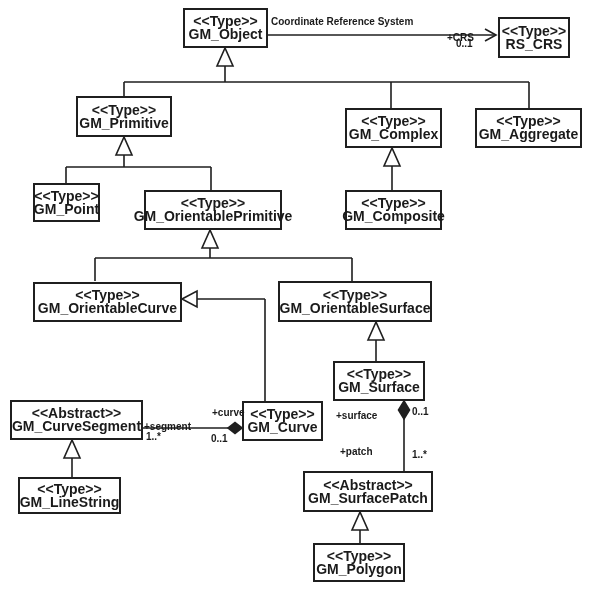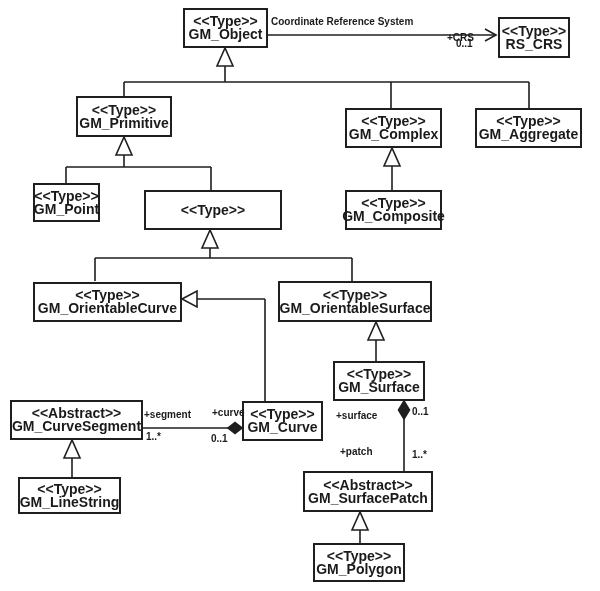--- a/index.html
+++ b/index.html
@@ -109,20 +109,21 @@
     <div class="cname">GM_Aggregate</div>
   </div>
 
   <div class="uml-box" style="left:33px;top:183px;width:67px;height:39px">
     <div class="stereo">&lt;&lt;Type&gt;&gt;</div>
     <div class="cname">GM_Point</div>
   </div>
 
   <div class="uml-box" style="left:144px;top:190px;width:138px;height:40px">
     <div class="stereo">&lt;&lt;Type&gt;&gt;</div>
+    <div class="cname">GM_OrientablePrimitive</div>
   </div>
 
   <div class="uml-box" style="left:345px;top:190px;width:97px;height:40px">
     <div class="stereo">&lt;&lt;Type&gt;&gt;</div>
     <div class="cname">GM_Composite</div>
   </div>
 
   <div class="uml-box" style="left:33px;top:282px;width:149px;height:40px">
     <div class="stereo">&lt;&lt;Type&gt;&gt;</div>
     <div class="cname">GM_OrientableCurve</div>
@@ -160,21 +161,21 @@
 
   <div class="uml-box" style="left:313px;top:543px;width:92px;height:39px">
     <div class="stereo">&lt;&lt;Type&gt;&gt;</div>
     <div class="cname">GM_Polygon</div>
   </div>
 
   <span class="edge-label" style="left:271px;top:16px">Coordinate Reference System</span>
   <span class="edge-label" style="left:447px;top:32px">+CRS</span>
   <span class="edge-label" style="left:456px;top:38px">0..1</span>
 
-  <span class="edge-label" style="left:144px;top:409px">+segment</span>
+  <span class="edge-label" style="left:144px;top:421px">+segment</span>
   <span class="edge-label" style="left:146px;top:431px">1..*</span>
 
   <span class="edge-label" style="left:212px;top:407px">+curve</span>
   <span class="edge-label" style="left:211px;top:433px">0..1</span>
 
   <span class="edge-label" style="left:336px;top:410px">+surface</span>
   <span class="edge-label" style="left:412px;top:406px">0..1</span>
 
   <span class="edge-label" style="left:340px;top:446px">+patch</span>
   <span class="edge-label" style="left:412px;top:449px">1..*</span>

